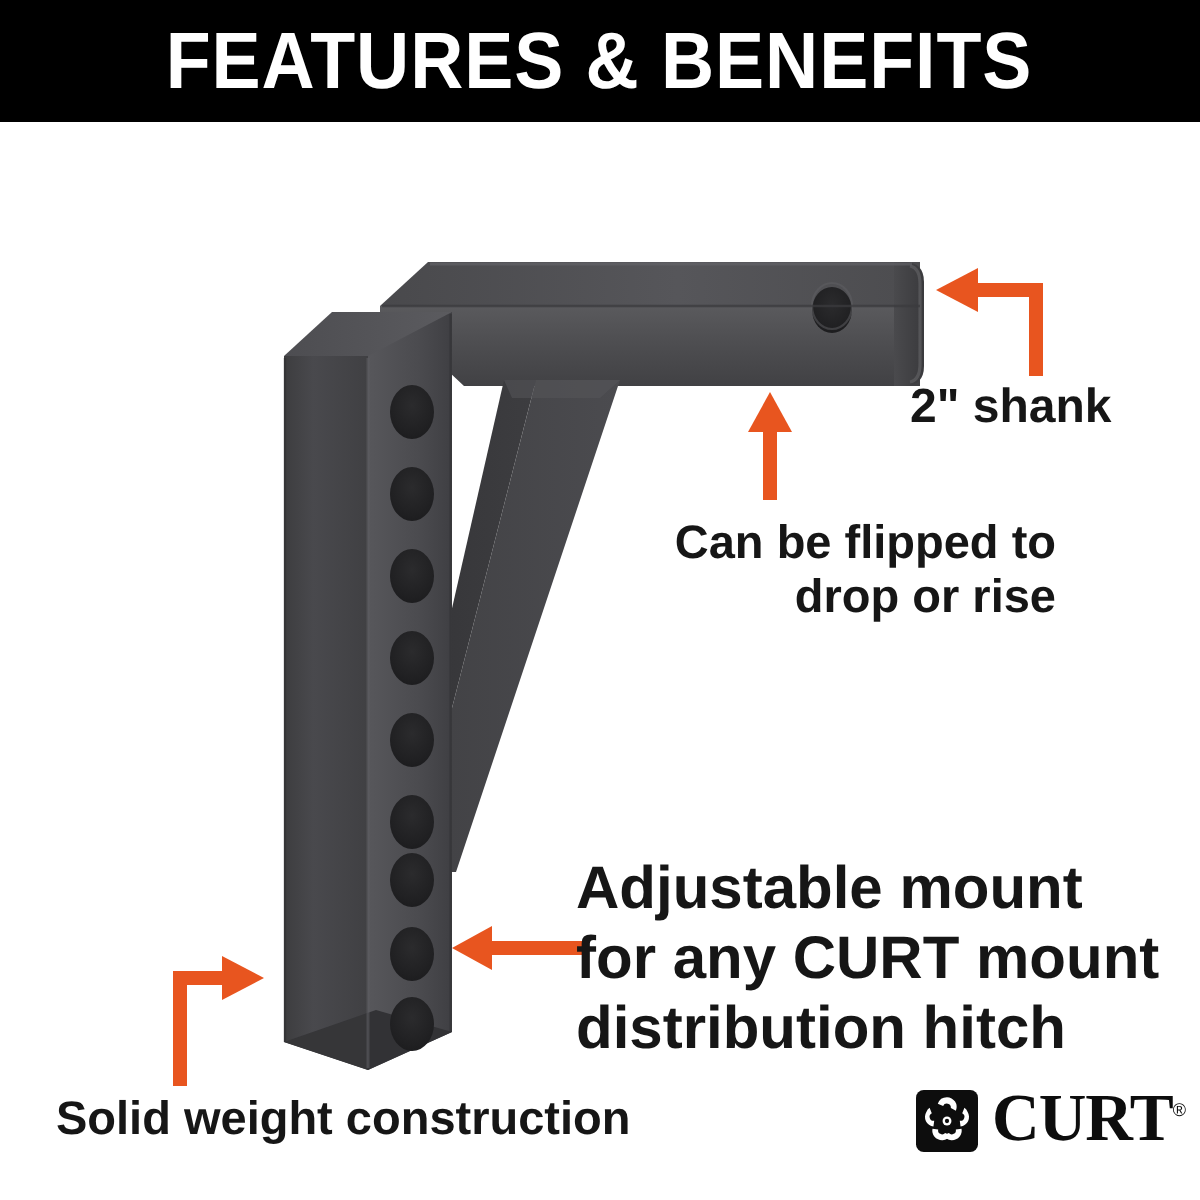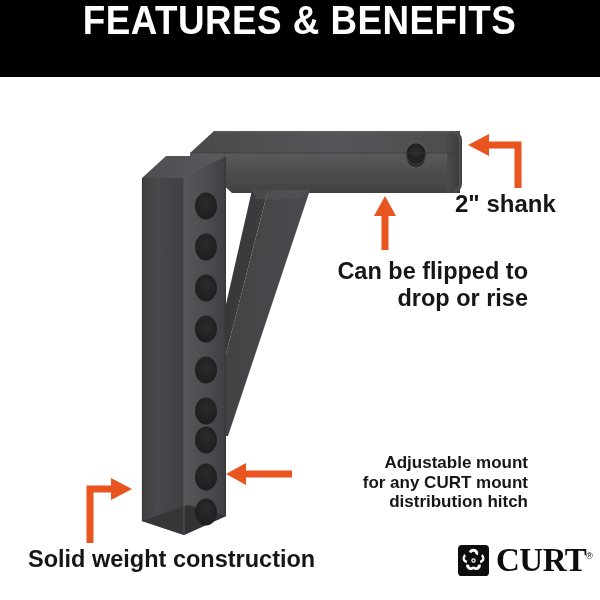--- a/index.html
+++ b/index.html
@@ -18,23 +18,24 @@
     background: #ffffff;
     overflow: hidden;
   }
 
   
   .header-banner {
     position: absolute;
     left: 0;
     top: 0;
     width: 600px;
-    height: 77px;
+    height: 61px;
     background: #000000;
     display: flex;
+    align-items: center;
     justify-content: center;
   }
   .header-title {
     color: #ffffff;
     font-family: "Liberation Sans Narrow", "Liberation Sans", sans-serif;
     font-size: 40px;
     font-weight: bold;
     letter-spacing: 0.5px;
     transform: scaleX(0.92);
     white-space: nowrap;
@@ -68,23 +69,23 @@
   }
   .callout-flip {
     left: 288px;
     top: 258px;
     width: 240px;
     font-size: 23.5px;
     text-align: right;
   }
   .callout-adjust {
     left: 288px;
-    top: 453px;
+    top: 428px;
     width: 240px;
-    font-size: 17px;
+    font-size: 30px;
     text-align: right;
   }
   .callout-solid {
     left: 28px;
     top: 546px;
     width: 300px;
     font-size: 23.5px;
     text-align: left;
   }
   .callout-line { display: block; white-space: nowrap; }

